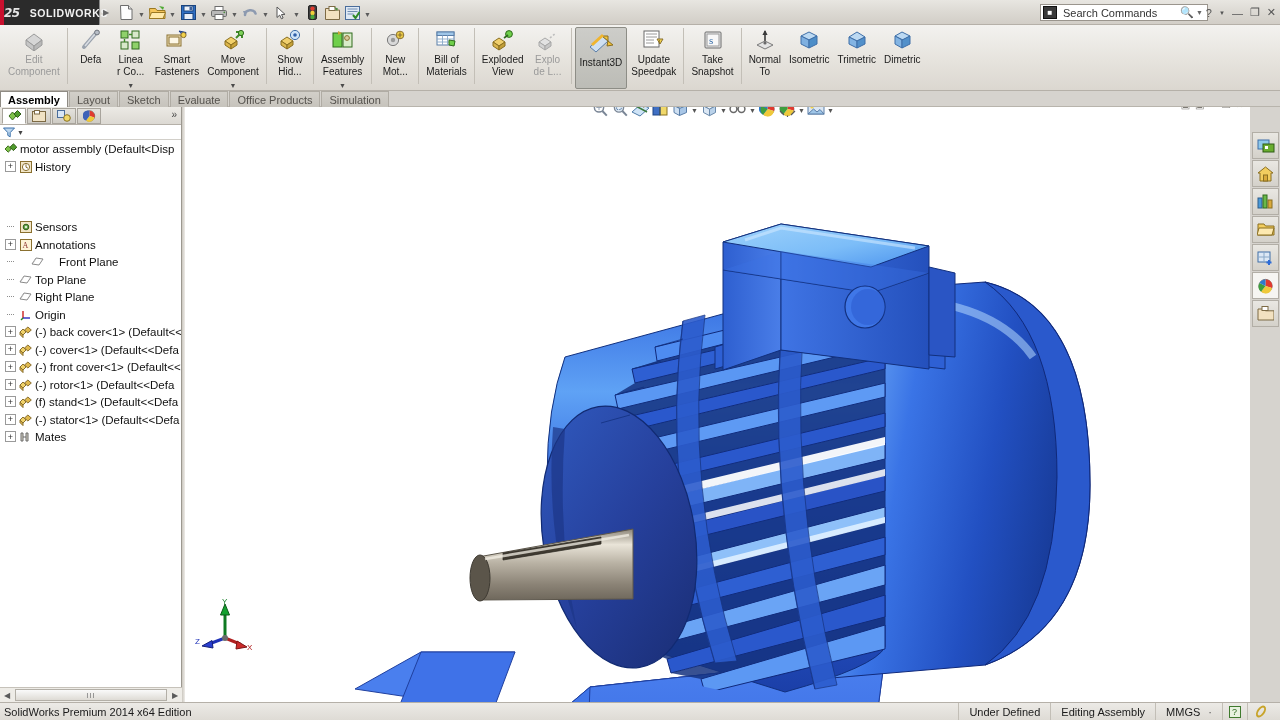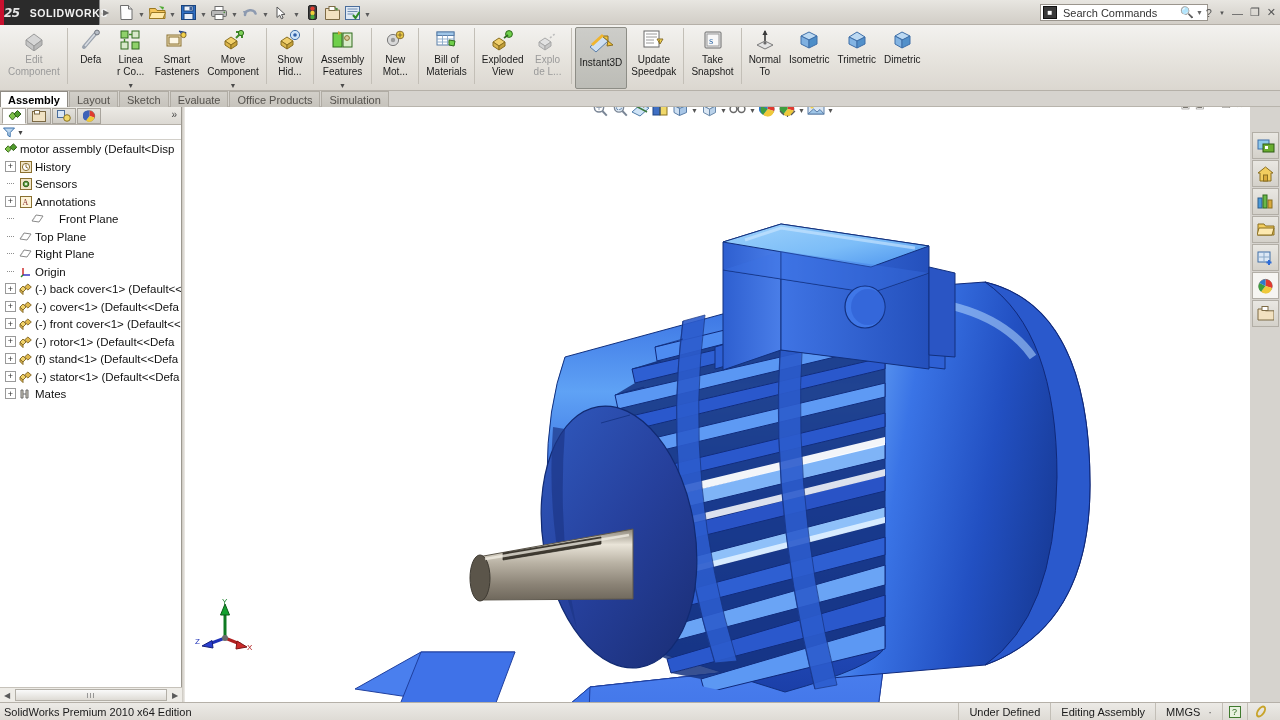--- a/index.html
+++ b/index.html
@@ -592,21 +592,21 @@
           <div class="exp">+</div>
           <div class="ti">
             <svg width="12" height="12" viewBox="0 0 12 12">
               <rect x="0.5" y="0.5" width="11" height="11" fill="#f2e6c8" stroke="#8a7030"></rect>
               <circle cx="6" cy="6" r="3.6" fill="#fff" stroke="#8a7030"></circle>
               <path d="M6 3.4v2.8l2 1" stroke="#8a7030" stroke-width="1" fill="none"></path>
             </svg>
           </div>
           <div class="tl">History</div>
         </div>
-        <div class="trow" style="padding-left: 3px;">
+        <div class="trow" style="padding-left: 3px; margin-top: 43px;">
           <div class="noexp"></div>
           <div class="ti">
             <svg width="12" height="12" viewBox="0 0 12 12">
               <rect x="0.5" y="0.5" width="11" height="11" fill="#f2e6c8" stroke="#8a7030"></rect>
               <circle cx="6" cy="6" r="2.8" fill="#6aa84f" stroke="#2f5c16"></circle>
               <circle cx="6" cy="6" r="1" fill="#fff"></circle>
             </svg>
           </div>
           <div class="tl">Sensors</div>
         </div>
@@ -1072,21 +1072,21 @@
         <div class="tp-btn">
           <svg width="17" height="15" viewBox="0 0 17 15">
             <path d="M1 3h6l1.4 1.8h8.6v9.2h-16z" fill="#f2e1c0" stroke="#7d6a44"></path>
             <rect x="5" y="0.5" width="6" height="4" fill="#fff" stroke="#7d6a44"></rect>
           </svg>
         </div>
       </div>
   </div>
 
   <div class="statusbar">
-    <div class="sb-left">SolidWorks Premium 2010 x64 Edition</div>
+    <div class="sb-left">SolidWorks Premium 2014 x64 Edition</div>
     <div class="sb-right">
       <div class="sb-cell">Under Defined</div>
       <div class="sb-cell">Editing Assembly</div>
       <div class="sb-cell">
         <span>MMGS</span>
         <span style="padding-left:8px;color:#555">·</span>
       </div>
       <div class="sb-cell sb-ic">
         <svg width="12" height="12" viewBox="0 0 12 12">
             <rect x="0.5" y="0.5" width="11" height="11" fill="#e8f2e0" stroke="#3f7a2e"></rect>

